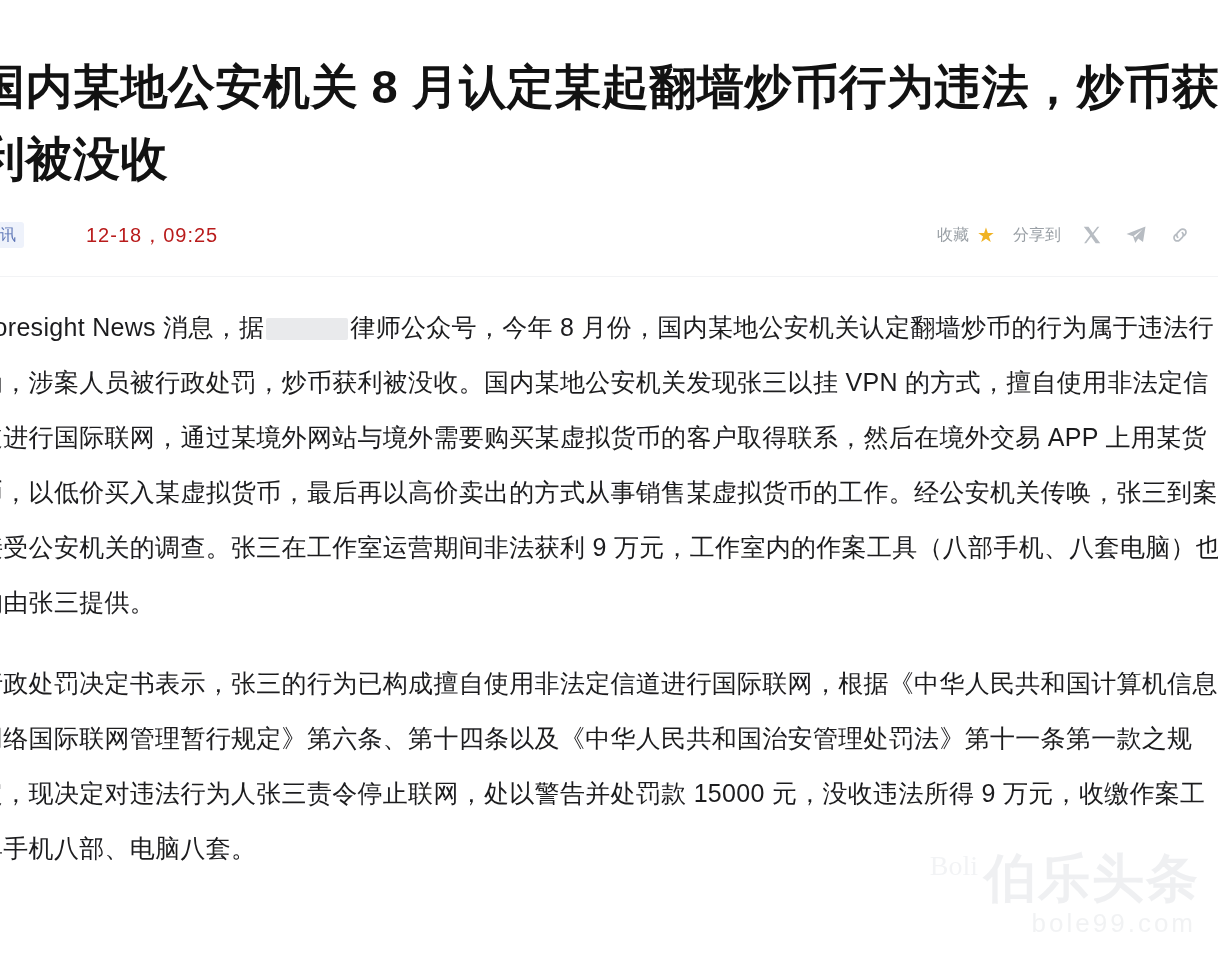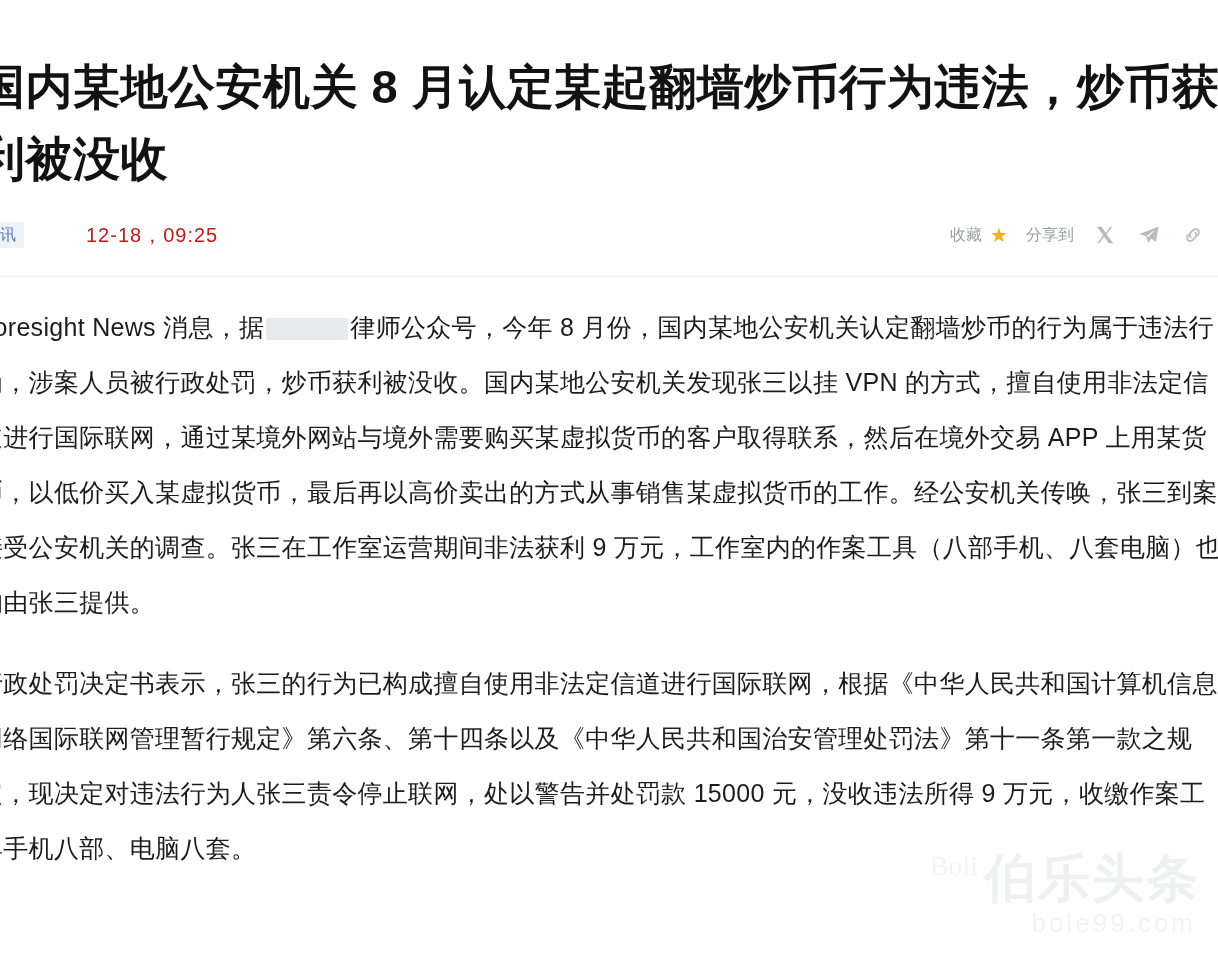--- a/index.html
+++ b/index.html
@@ -60,21 +60,21 @@
     left: 108px;
     top: 3px;
     font-size: 20px;
     line-height: 28px;
     color: #b91c1c;
     letter-spacing: 1px;
     white-space: nowrap;
   }
   .meta-actions {
     position: absolute;
-    right: 12px;
+    right: 25px;
     top: 0;
     display: flex;
     align-items: center;
     gap: 18px;
     height: 34px;
   }
   .action-group {
     display: flex;
     align-items: center;
     gap: 8px;

